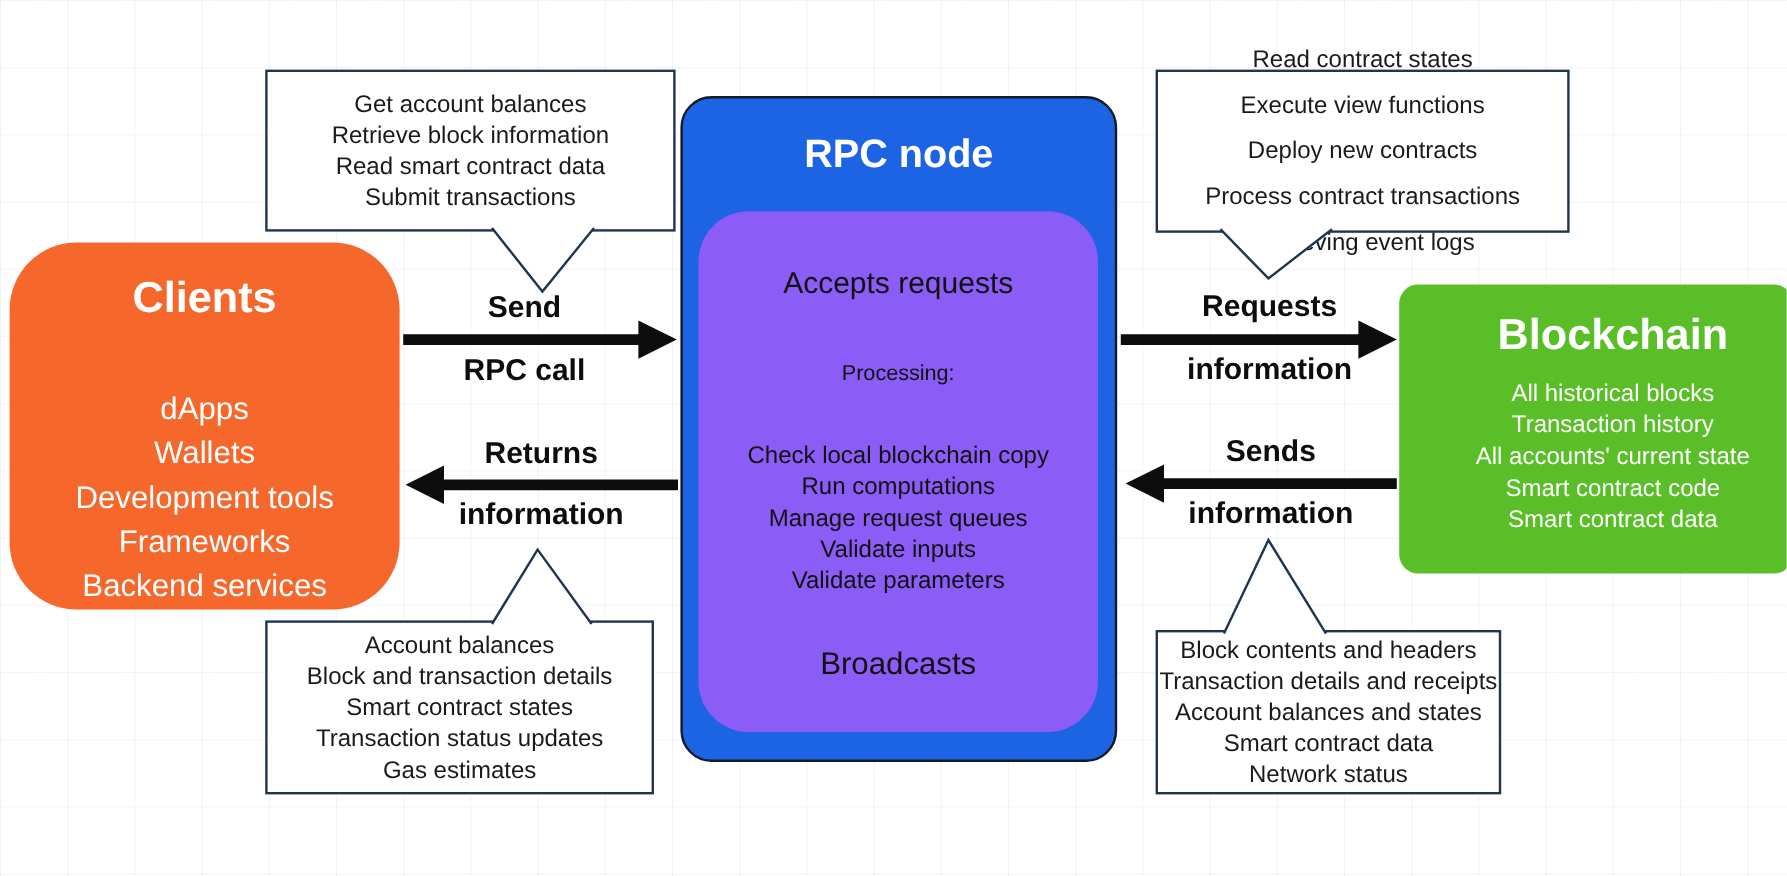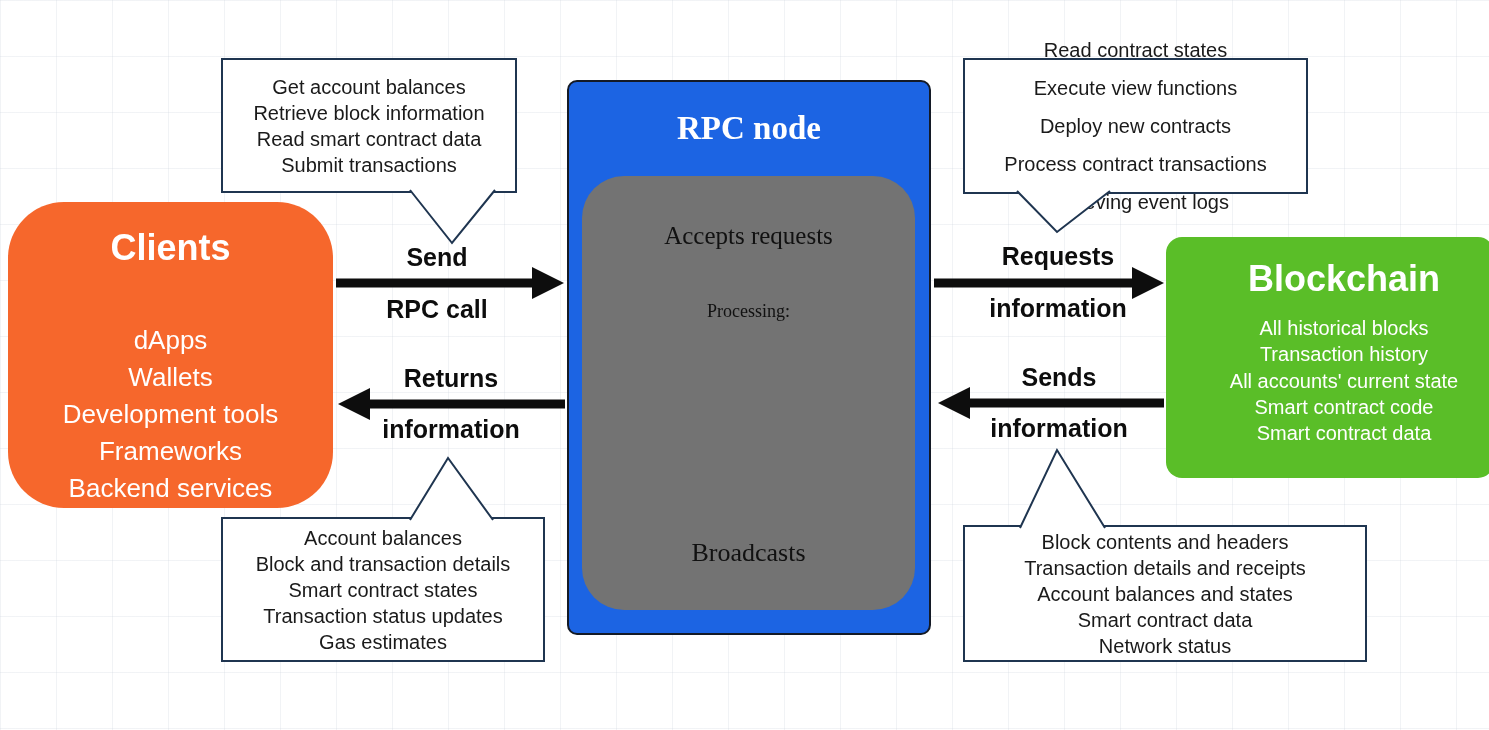--- a/index.html
+++ b/index.html
@@ -19,42 +19,42 @@
     position:absolute;
     background:#ffffff;
     border:2px solid #1f3550;
     box-sizing:border-box;
     display:flex;flex-direction:column;justify-content:center;
     text-align:center;
     color:#1a1a1a;
     font-size:20px;line-height:26px;
     z-index:1;
   }
-  #co-tl{left:221px;top:58px;width:296px;height:135px;}
+  #co-tl{left:221px;top:58px;width:342px;height:135px;}
   #co-tr{left:963px;top:58px;width:345px;height:136px;gap:12px;}
   #co-bl{left:221px;top:517px;width:324px;height:145px;}
-  #co-br{left:963px;top:525px;width:404px;height:137px;}
+  #co-br{left:963px;top:525px;width:288px;height:137px;}
   
   .overlay{position:absolute;left:0;top:0;width:1489px;height:730px;z-index:2;pointer-events:none;}
   
   .bigbox{position:absolute;box-sizing:border-box;color:#ffffff;text-align:center;z-index:3;}
   #clients-box{
     left:8px;top:202px;width:325px;height:306px;
     background:#f6672c;border-radius:56px;
   }
   #clients-box .box-title{margin-top:24px;font-size:36px;font-weight:bold;line-height:44px;}
   #clients-box .box-list{margin-top:52px;font-size:26px;line-height:37px;}
   #rpc-box{
     left:567px;top:80px;width:364px;height:555px;
-    background:#1c64e3;border-radius:10px;border:2.5px solid #141a26;font-family:Liberation Serif, serif;
+    background:#1c64e3;border-radius:26px;border:2.5px solid #141a26;
   }
   #rpc-box .box-title{margin-top:26px;font-size:33px;font-weight:bold;line-height:40px;}
   .rpc-inner{
     position:absolute;left:13px;top:94px;width:333px;height:434px;
-    background:#737373;border-radius:42px;color:#111111;
+    background:#8b5cf6;border-radius:42px;color:#111111;
   }
   .rpc-inner .abs{position:absolute;left:0;width:100%;text-align:center;}
   .rpc-accepts{top:46px;font-size:25px;line-height:28px;}
   .rpc-processing{top:121px;font-size:18px;line-height:28px;}
   .rpc-list{top:191px;font-size:20px;line-height:26px;}
   .rpc-broadcasts{top:362px;font-size:26px;line-height:30px;}
   #blockchain-box{
     left:1166px;top:237px;width:328px;height:241px;
     background:#5abe28;border-radius:16px;padding-left:28px;
   }
@@ -140,20 +140,27 @@
       <div>Frameworks</div>
       <div>Backend services</div>
     </div>
   </div>
 
   <div class="bigbox" id="rpc-box">
     <div class="box-title">RPC node</div>
     <div class="rpc-inner">
       <div class="abs rpc-accepts">Accepts requests</div>
       <div class="abs rpc-processing">Processing:</div>
+      <div class="abs rpc-list">
+        <div>Check local blockchain copy</div>
+        <div>Run computations</div>
+        <div>Manage request queues</div>
+        <div>Validate inputs</div>
+        <div>Validate parameters</div>
+      </div>
       <div class="abs rpc-broadcasts">Broadcasts</div>
     </div>
   </div>
 
   <div class="bigbox" id="blockchain-box">
     <div class="box-title">Blockchain</div>
     <div class="box-list">
       <div>All historical blocks</div>
       <div>Transaction history</div>
       <div>All accounts' current state</div>

